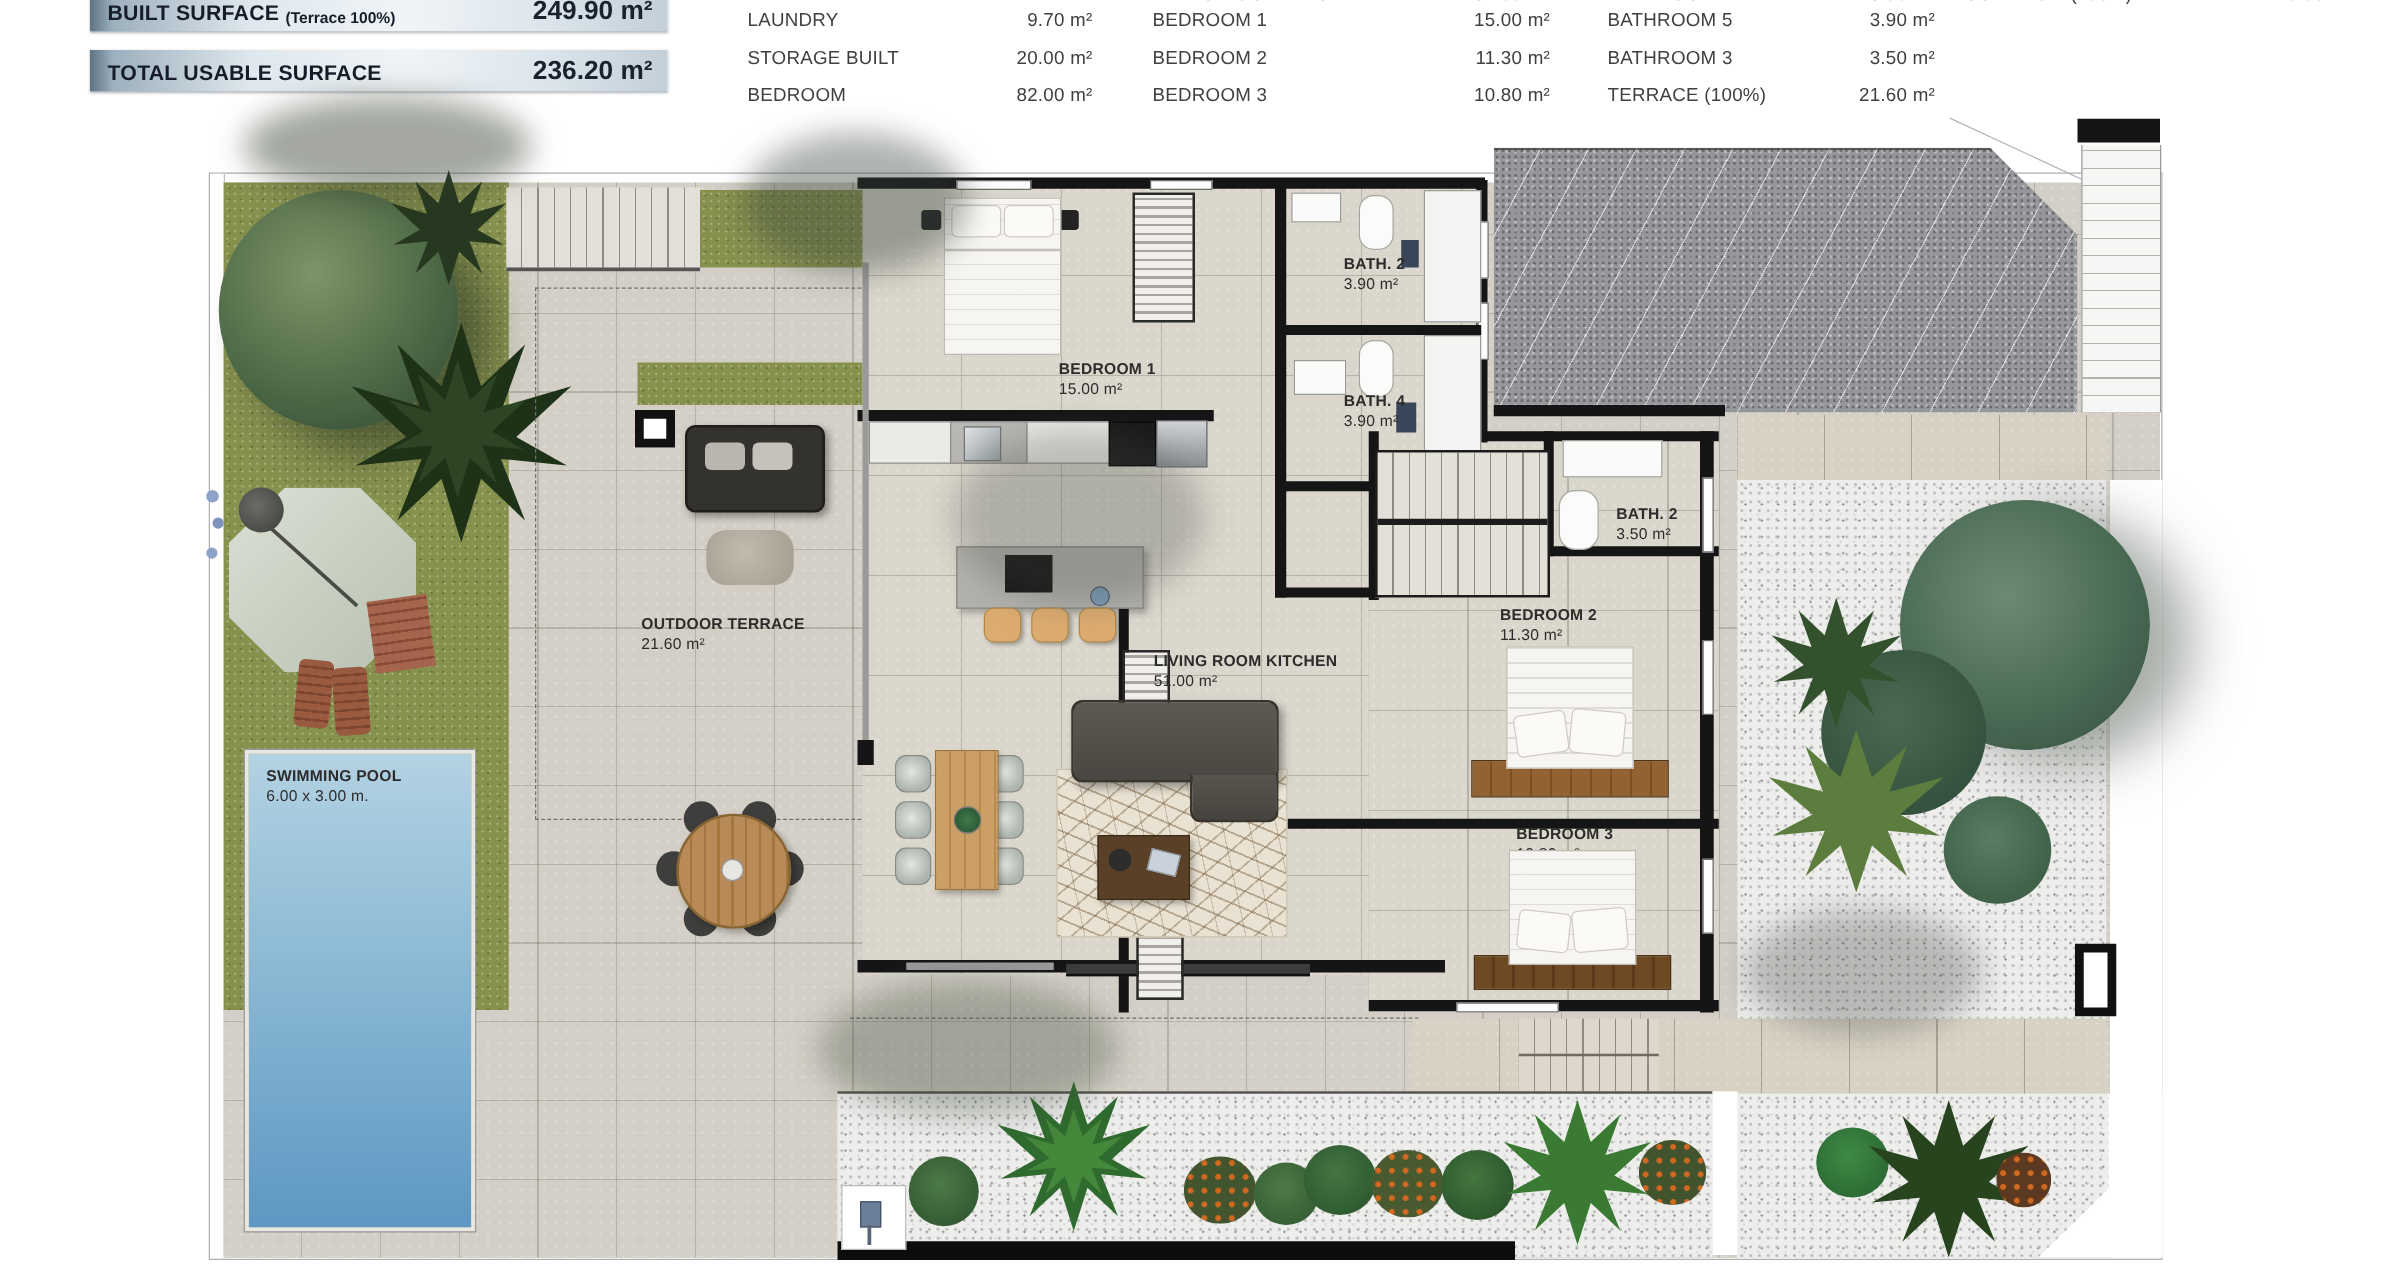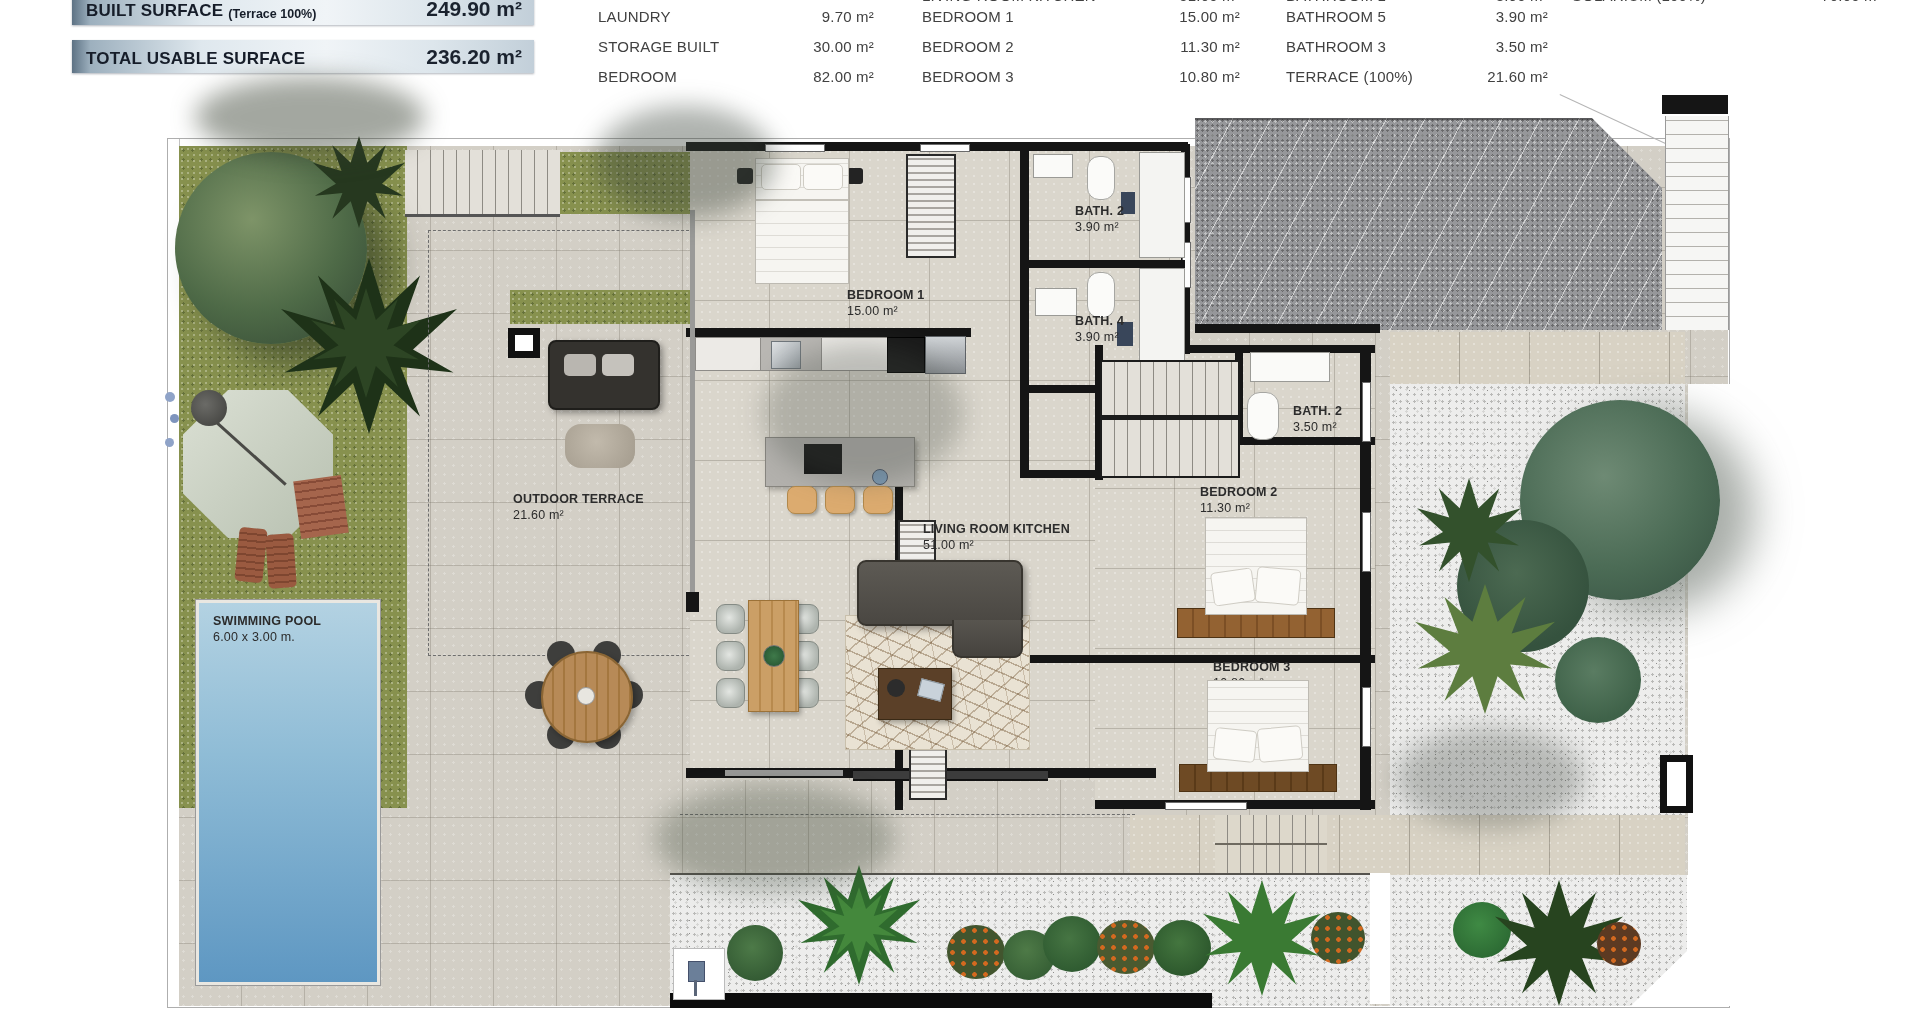--- a/index.html
+++ b/index.html
@@ -82,21 +82,21 @@
     <span class="bv">236.20 m²</span>
   </div>
 
   <div class="acol" style="left:598px;width:276px">
     <div class="arow" style="top:8px">
         <span class="rn">LAUNDRY</span>
         <span class="rv">9.70 m²</span>
       </div>
     <div class="arow" style="top:38px">
         <span class="rn">STORAGE BUILT</span>
-        <span class="rv">30.00 m²</span>
+        <span class="rv">20.00 m²</span>
       </div>
     <div class="arow" style="top:68px">
         <span class="rn">BEDROOM</span>
         <span class="rv">82.00 m²</span>
       </div>
   </div>
   <div class="acol" style="left:922px;width:318px">
     <div class="arow" style="top:-13px">
         <span class="rn">LIVING ROOM KITCHEN</span>
         <span class="rv">51.00 m²</span>

